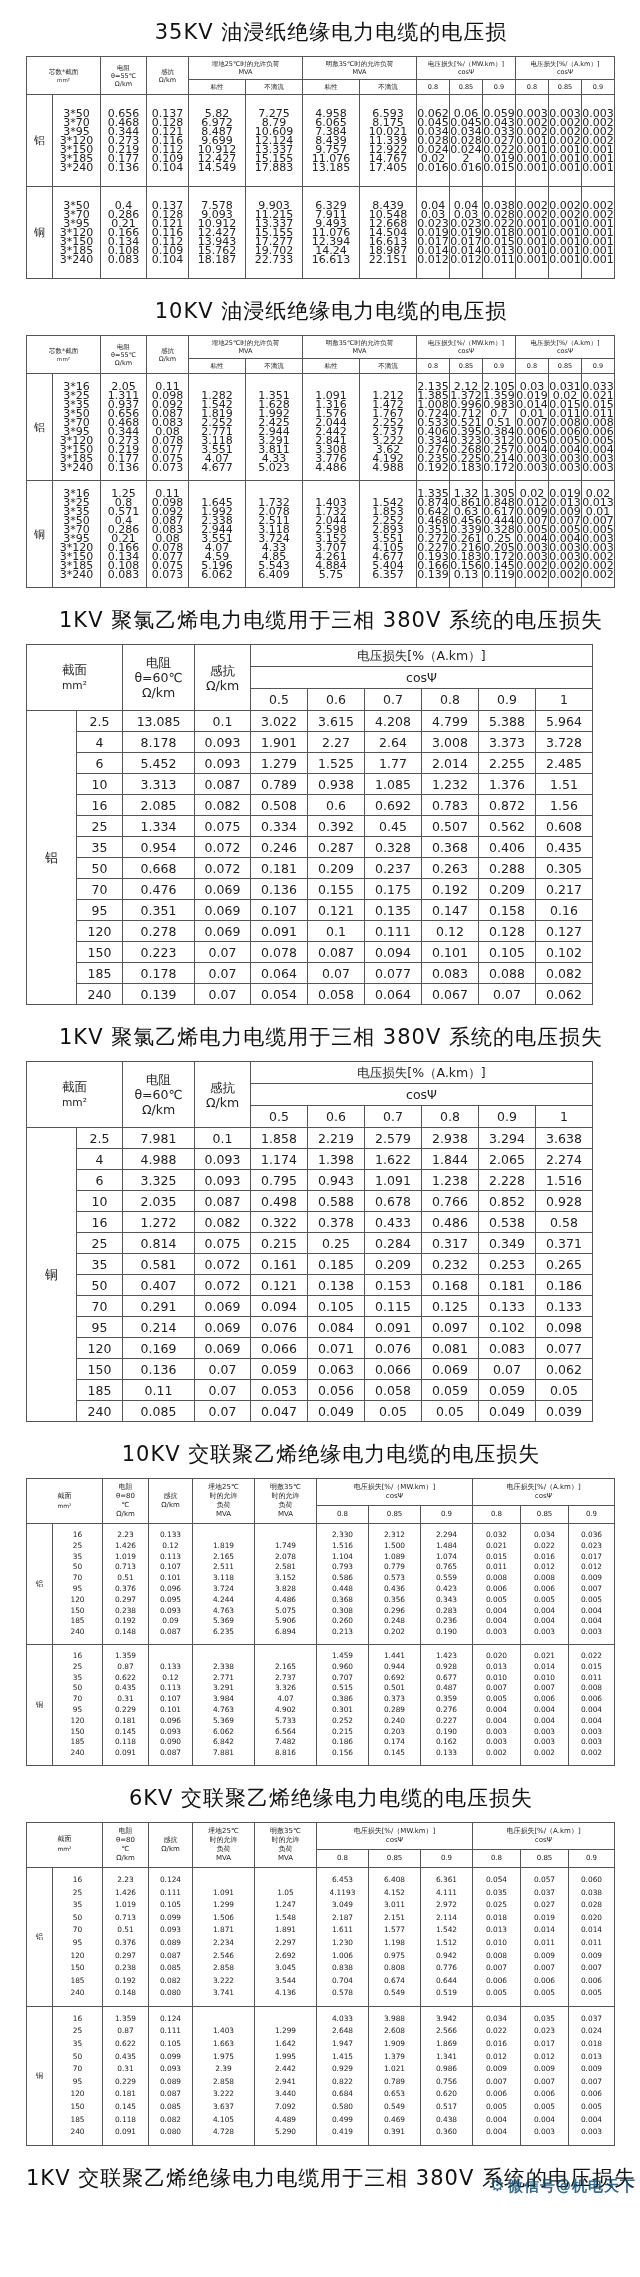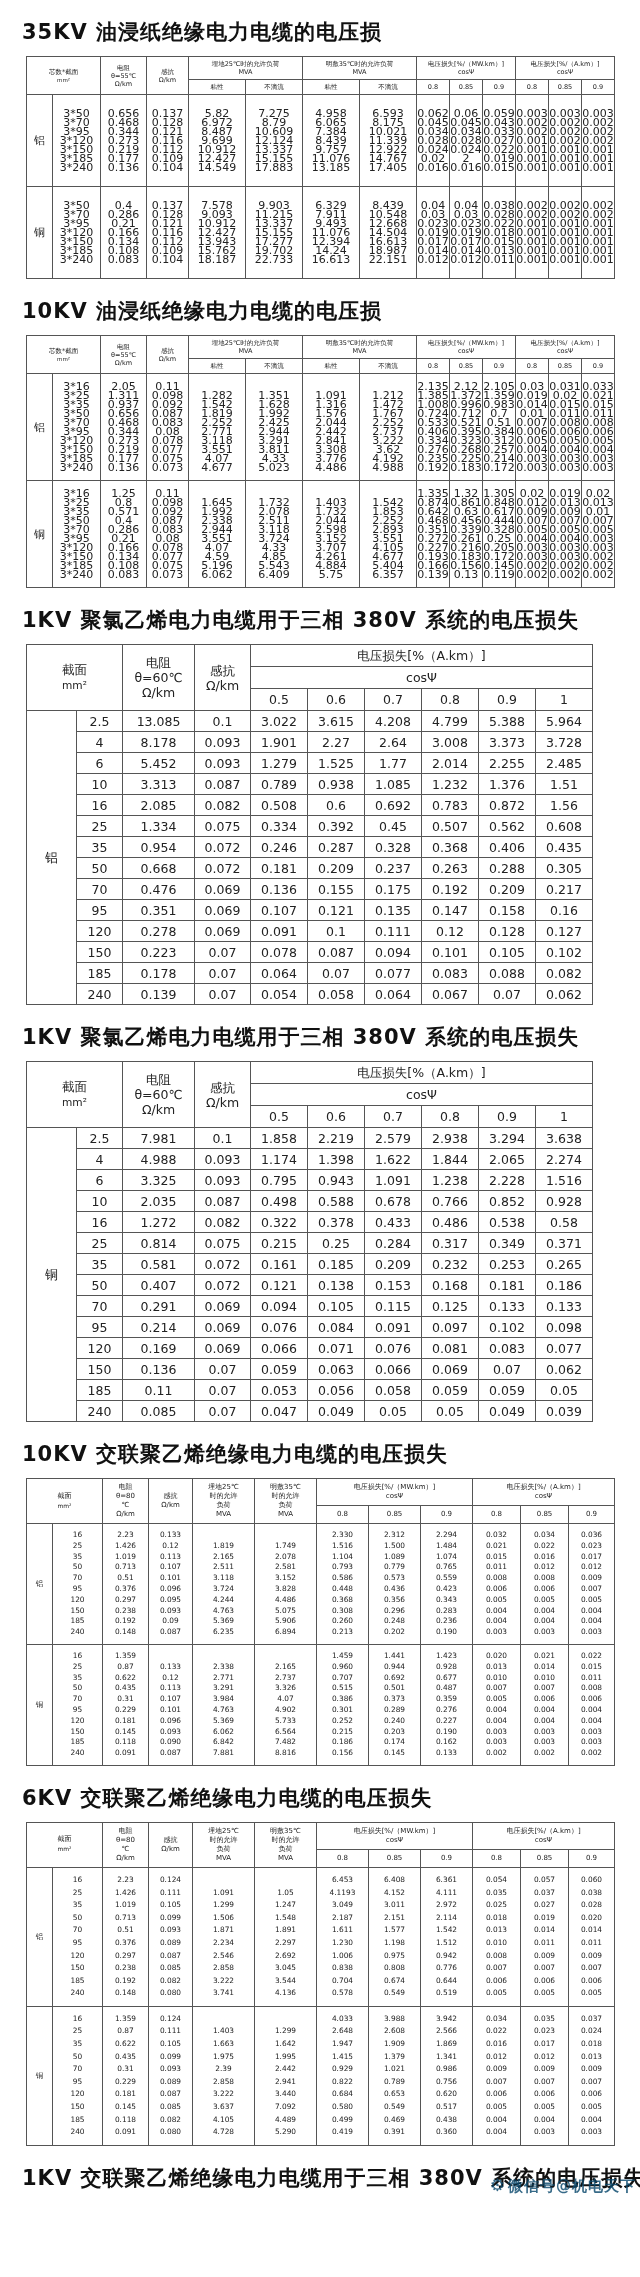--- a/index.html
+++ b/index.html
@@ -3,22 +3,22 @@
 <meta charset="utf-8">
 <style>
   * { margin:0; padding:0; box-sizing:border-box; }
   html,body { background:#ffffff; }
   body {
     width:640px; min-height:2277px; margin:0 auto;
     font-family:"DejaVu Sans","Liberation Sans",sans-serif;
     color:#1a1a1a; position:relative;
   }
   .title {
-    font-size:21px; font-weight:bold; color:#111;
-    margin:18px 0 10px 22px; letter-spacing:1px; white-space:nowrap;
+    font-size:21px; font-weight:normal; color:#111;
+    margin:18px 0 10px 22px; letter-spacing:1px; white-space:nowrap;text-align:center;
   }
   .twrap { margin:0 0 6px 26px; }
   table.tbl { border-collapse:collapse; table-layout:fixed; background:#fff; }
   .tbl th, .tbl td {
     border:1px solid #555; text-align:center; vertical-align:middle;
     overflow:hidden; color:#222;
   }
   .tbl { border:1.5px solid #333; }
   
   .oil th { font-size:6.5px; line-height:8px; padding:3px 1px; font-weight:normal; }

